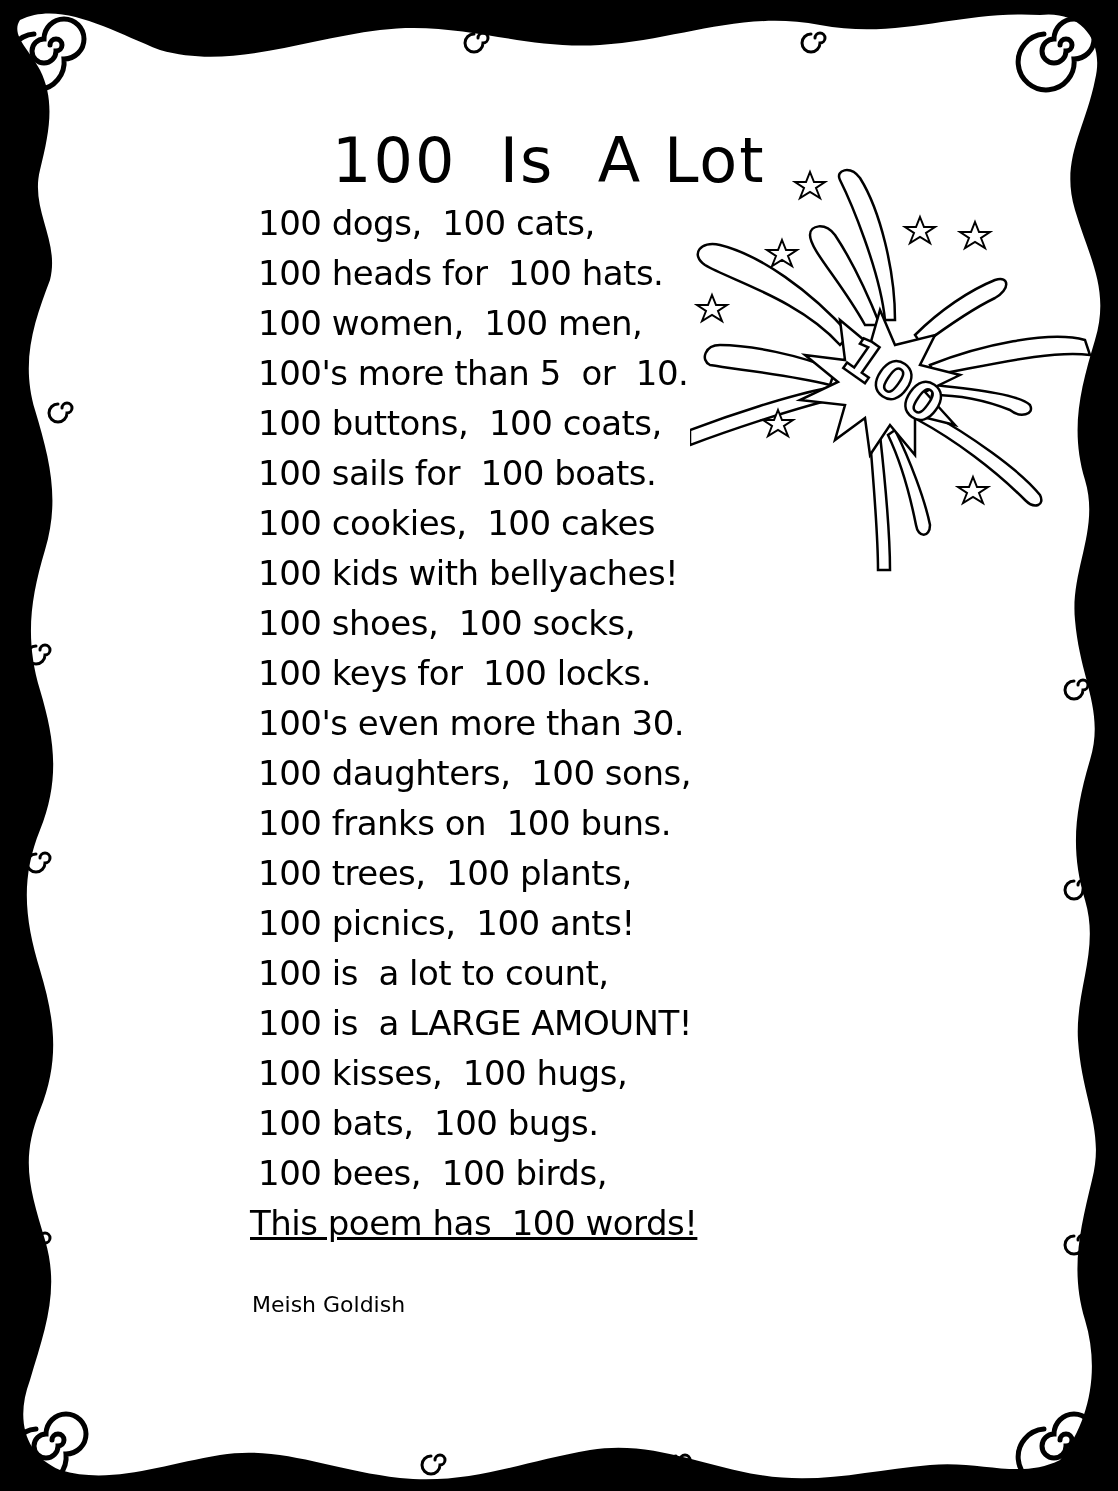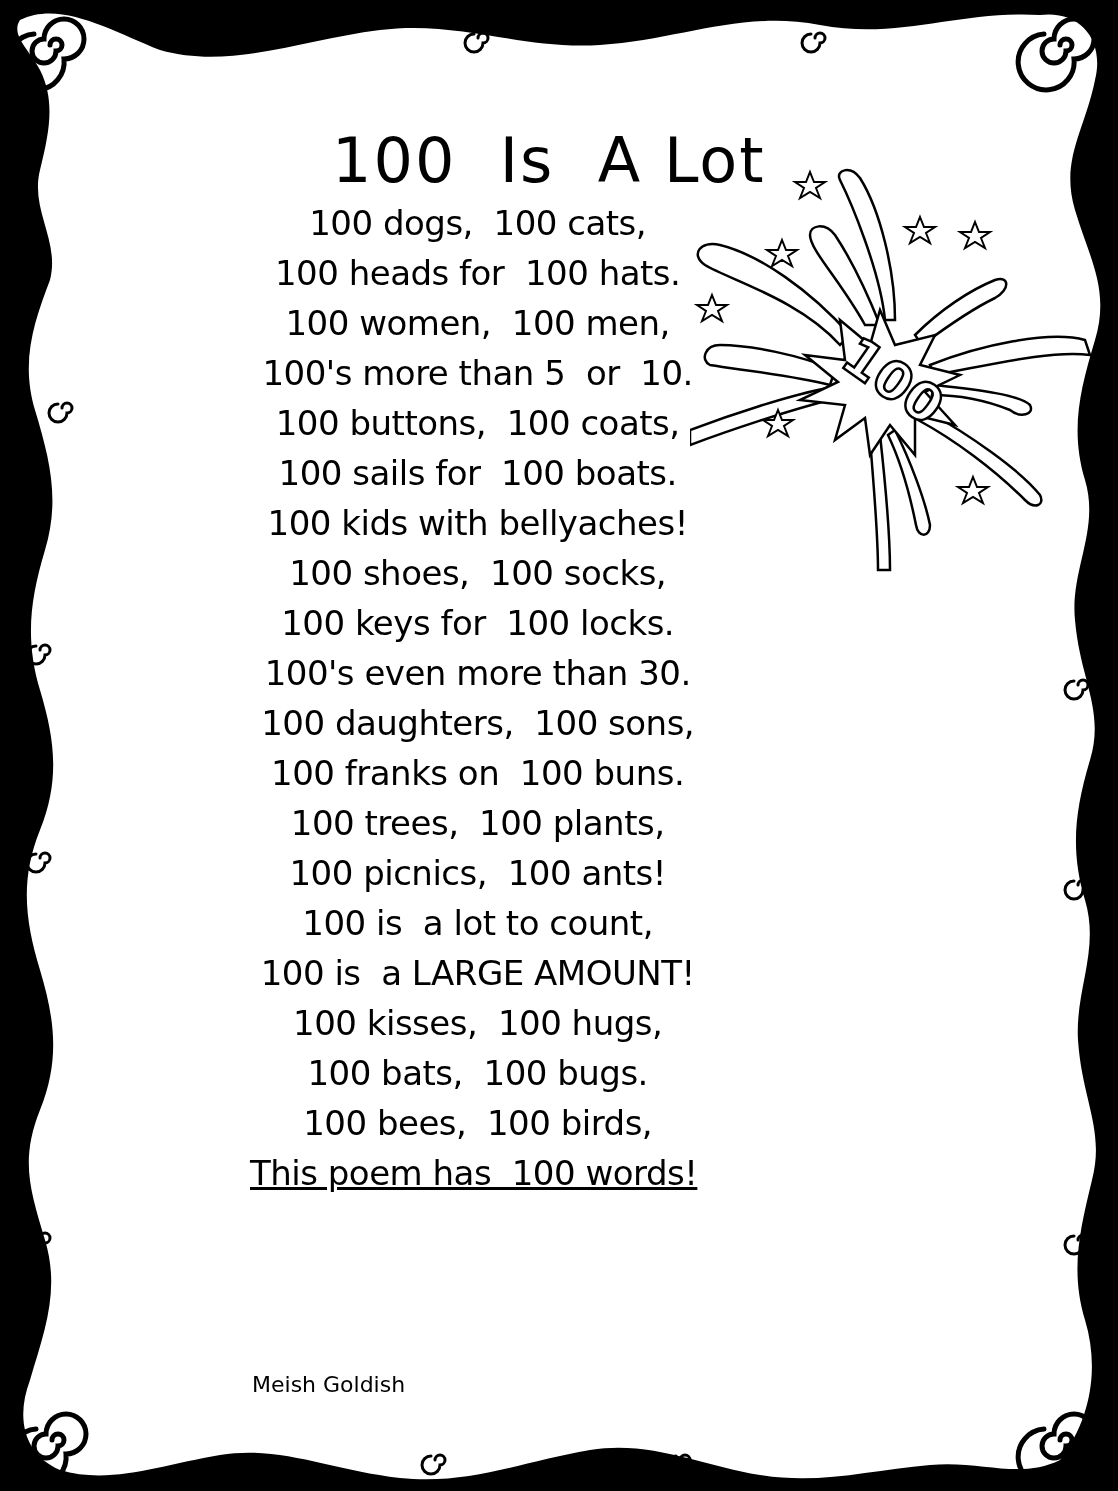--- a/index.html
+++ b/index.html
@@ -1,22 +1,22 @@
 <!DOCTYPE html>
 <html><head>
 <meta charset="utf-8">
 <style>
   html, body { margin:0; padding:0; }
   body { width:1118px; height:1491px; background:#000; position:relative; overflow:hidden; font-family:"DejaVu Sans", sans-serif; }
   .paper { position:absolute; left:0; top:0; width:1118px; height:1491px; }
   .title { position:absolute; left:332px; top:124px; font-size:62px; color:#000; letter-spacing:2px; font-family:"DejaVu Sans", sans-serif; font-weight:normal; white-space:pre; }
-  .poem { position:absolute; left:258px; top:198px;text-align:center; }
+  .poem { position:absolute; left:258px; top:198px; }
   .line { font-size:34px; line-height:50px; height:50px; color:#000; white-space:pre; font-family:"DejaVu Sans", sans-serif; letter-spacing:-0.5px; }
   .line.last { margin-left:-8px;text-decoration:underline; }
-  .author { position:absolute; left:252px; top:1372px; font-size:22px; color:#000; font-family:"DejaVu Sans", sans-serif; }
+  .author { position:absolute; left:252px; top:1292px; font-size:22px; color:#000; font-family:"DejaVu Sans", sans-serif; }
   .firework { position:absolute; left:690px; top:160px; width:420px; height:420px; }
 </style>
 </head>
 <body>
 
 <svg class="paper" viewBox="0 0 1118 1491" xmlns="http://www.w3.org/2000/svg">
   <rect x="0" y="0" width="1118" height="1491" fill="#000"></rect>
   <path fill="#fff" d="
     M20,20 C60,0 110,30 160,50 C230,70 300,40 380,30 C460,20 520,50 600,45 C680,40 740,10 820,25 C900,40 960,10 1040,15 C1080,10 1105,40 1095,80
     C1085,130 1060,160 1075,210 C1090,260 1110,290 1095,340 C1080,390 1070,430 1085,480 C1100,530 1070,570 1075,620 C1080,680 1105,710 1090,760
@@ -50,20 +50,21 @@
 
 <div class="title">100  Is  A Lot</div>
 
 <div class="poem">
   <div class="line">100 dogs,  100 cats,</div>
   <div class="line">100 heads for  100 hats.</div>
   <div class="line">100 women,  100 men,</div>
   <div class="line">100's more than 5  or  10.</div>
   <div class="line">100 buttons,  100 coats,</div>
   <div class="line">100 sails for  100 boats.</div>
+  <div class="line">100 cookies,  100 cakes</div>
   <div class="line">100 kids with bellyaches!</div>
   <div class="line">100 shoes,  100 socks,</div>
   <div class="line">100 keys for  100 locks.</div>
   <div class="line">100's even more than 30.</div>
   <div class="line">100 daughters,  100 sons,</div>
   <div class="line">100 franks on  100 buns.</div>
   <div class="line">100 trees,  100 plants,</div>
   <div class="line">100 picnics,  100 ants!</div>
   <div class="line">100 is  a lot to count,</div>
   <div class="line">100 is  a LARGE AMOUNT!</div>

